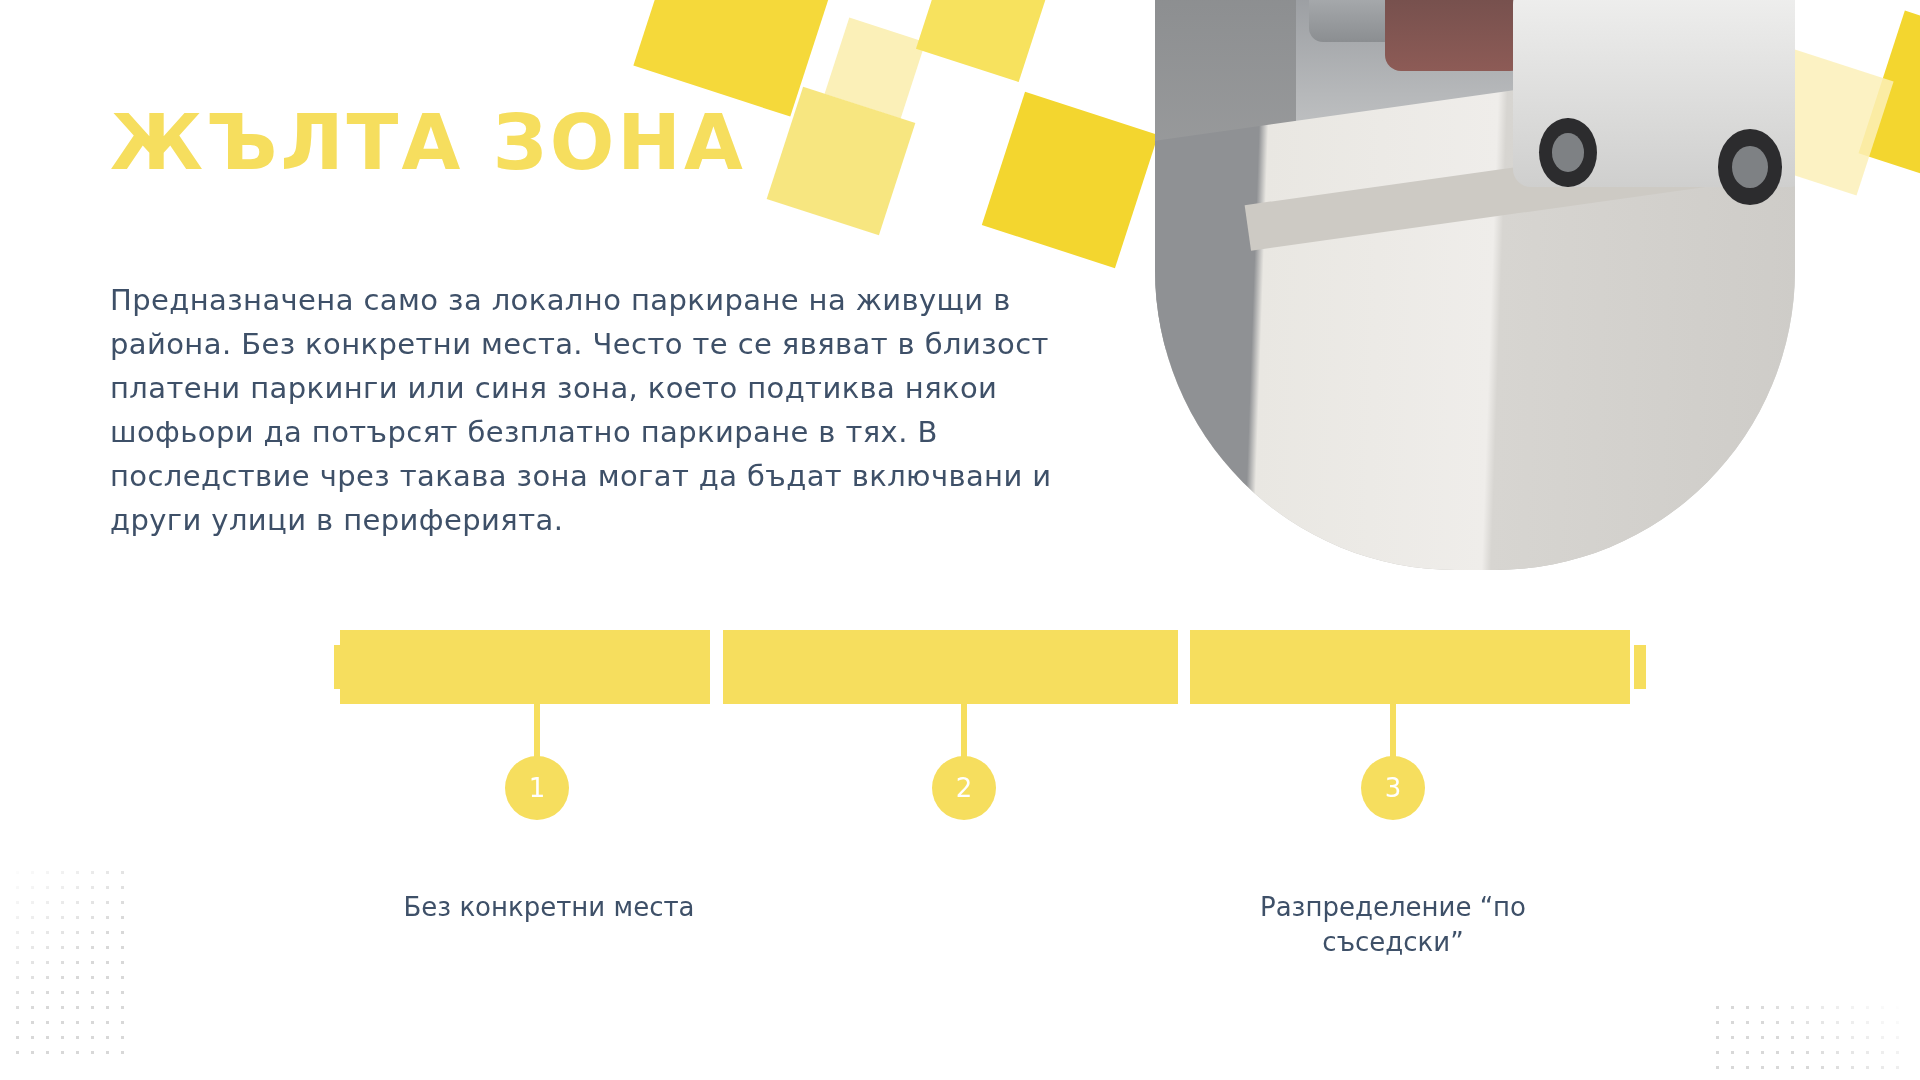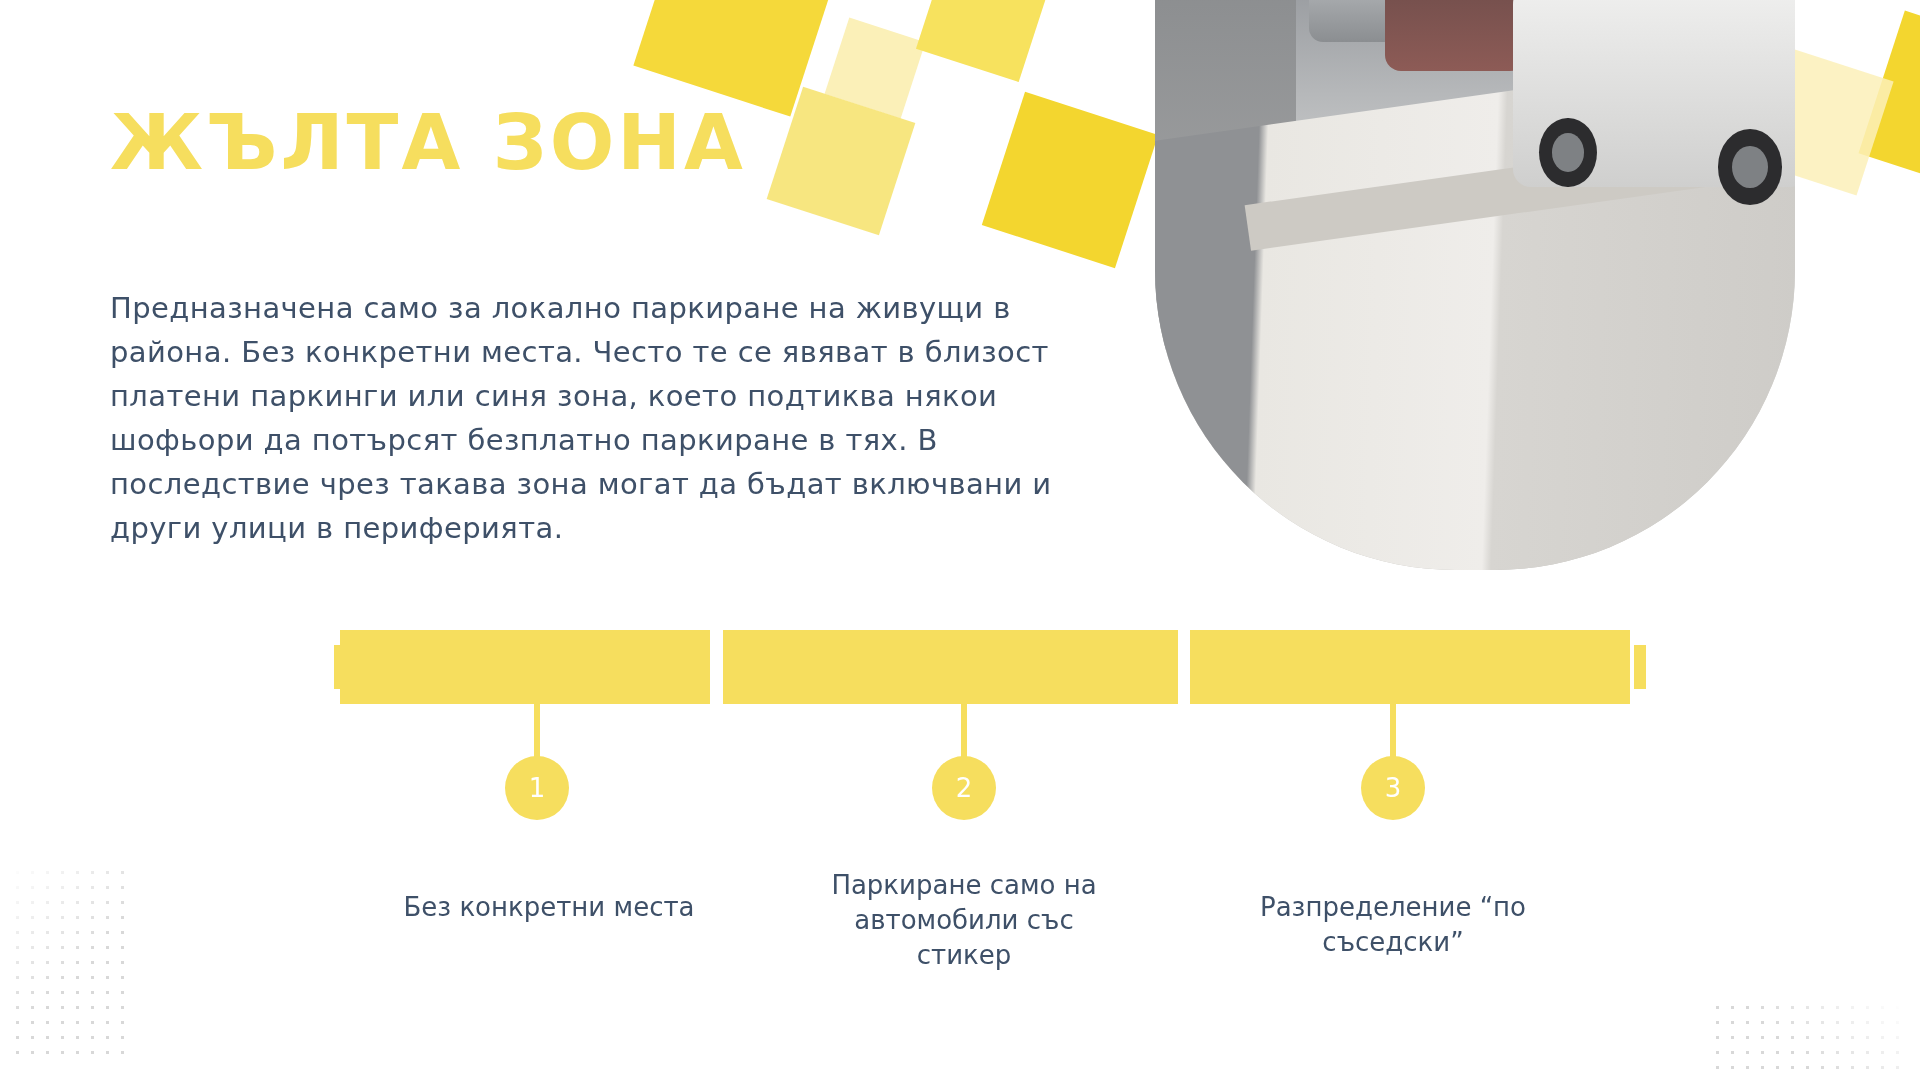--- a/index.html
+++ b/index.html
@@ -44,21 +44,20 @@
   .body-text {
     position: absolute;
     left: 110px;
     top: 278px;
     width: 1020px;
     font-size: 29px;
     line-height: 1.52;
     color: #3E5068;
     font-family: "DejaVu Sans", sans-serif;
     letter-spacing: 0.4px;
-    margin-top: 8px;
   }
 
   
   .photo-wrap {
     position: absolute;
     left: 1155px;
     top: -10px;
     width: 640px;
     height: 580px;
     border-bottom-left-radius: 300px;
@@ -276,19 +275,18 @@
 
   <div class="stem stem1"></div>
   <div class="stem stem2"></div>
   <div class="stem stem3"></div>
 
   <div class="circle circle1">1</div>
   <div class="circle circle2">2</div>
   <div class="circle circle3">3</div>
 
   <div class="caption cap1">Без конкретни места</div>
-  <div class="caption cap2">Паркиране само на автомобили със стикер</div>
   <div class="caption cap3">Разпределение “по съседски”</div>
 
   <div class="dots dots-left"></div>
   <div class="dots dots-right"></div>
 
 </div>
 
 </body></html>

